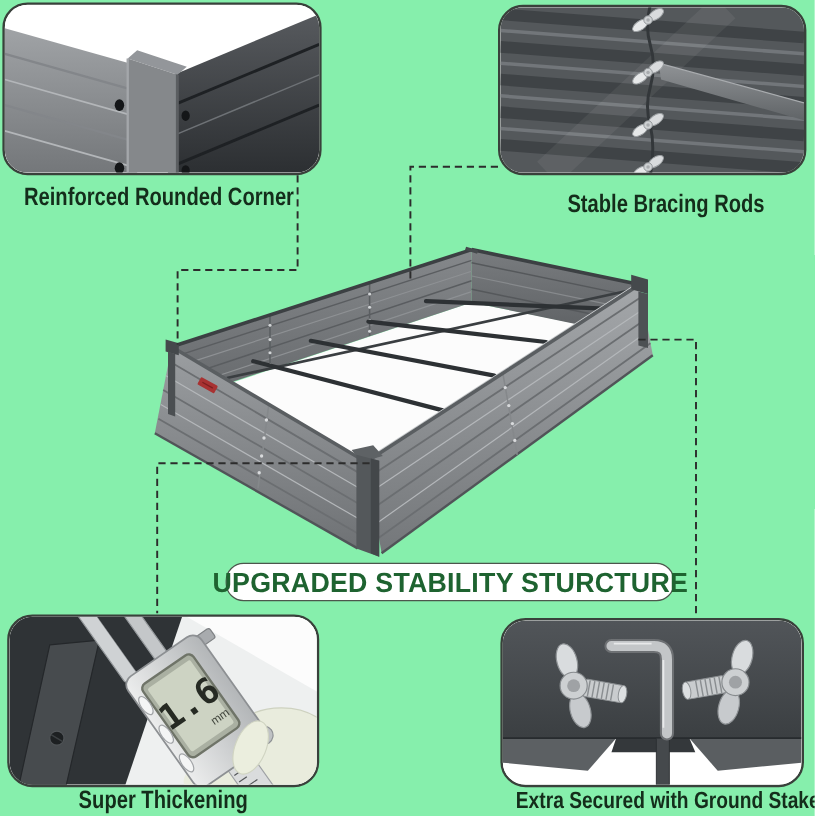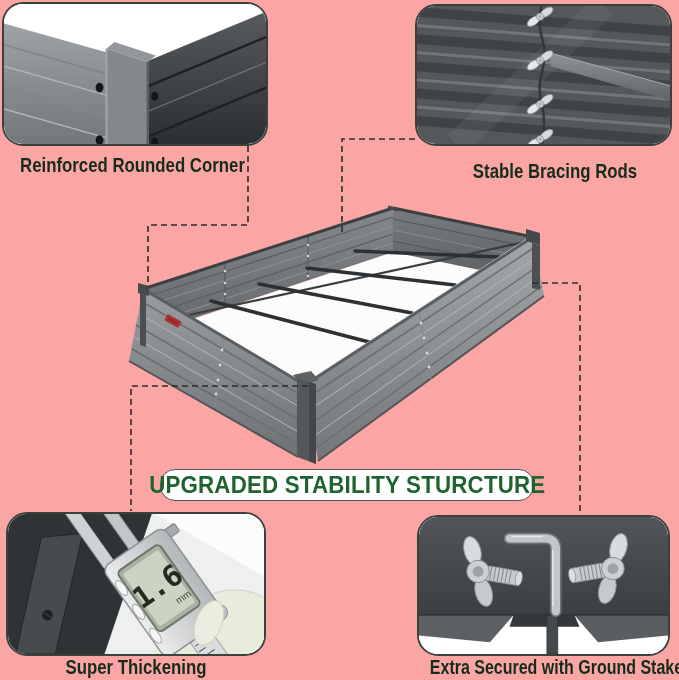--- a/index.html
+++ b/index.html
@@ -1,17 +1,17 @@
 <!DOCTYPE html>
 <html><head>
 <meta charset="utf-8">
 <style>
   html,body{margin:0;padding:0;background:#ffffff;}
   .canvas{
-    position:relative;width:679px;height:680px;background:#fca5a5;
+    position:relative;width:679px;height:680px;background:#86efac;
     font-family:"Liberation Sans", sans-serif;overflow:hidden;
   }
   .layer{position:absolute;left:0;top:0;width:679px;height:680px;pointer-events:none;}
   .connectors{z-index:3;}
   .bed-wrap{position:absolute;left:85px;top:195px;width:490px;height:285px;z-index:2;}
   .photo{
     position:absolute;border-radius:21px;overflow:hidden;background:#ffffff;
     border:2px solid #39413b;box-sizing:border-box;z-index:4;
   }
   .photo svg{display:block;width:100%;height:100%;}
@@ -22,21 +22,21 @@
   .feature-label{
     position:absolute;z-index:5;text-align:center;color:#142d1b;
     font-weight:700;font-size:21px;line-height:26px;white-space:nowrap;
     transform:scaleX(0.8);
   }
   .label-tl{left:-6px;top:152px;width:260px;}
   .label-tr{left:430px;top:158px;width:250px;}
   .label-bl{left:6px;top:654px;width:260px;}
   .label-br{left:405px;top:654px;width:276px;font-size:19.5px;transform:scaleX(0.82);}
   .title-badge{
-    position:absolute;left:160px;top:469px;width:374px;height:32px;z-index:5;
+    position:absolute;left:188px;top:469px;width:374px;height:32px;z-index:5;
     border:1.5px solid #4c564c;border-radius:15px;box-sizing:border-box;
     display:flex;align-items:center;justify-content:center;background:#ffffff;
   }
   .title-badge span{
     color:#1e6330;font-weight:700;font-size:23px;letter-spacing:0.2px;white-space:nowrap;
     transform:scaleX(0.97);
   }
 </style>
 </head>
 <body>

